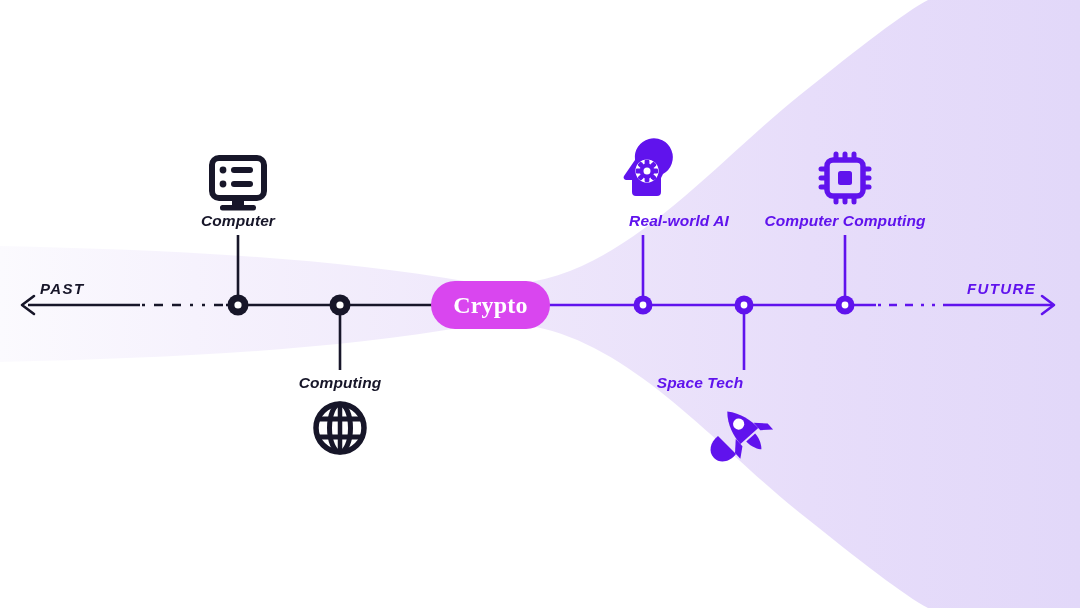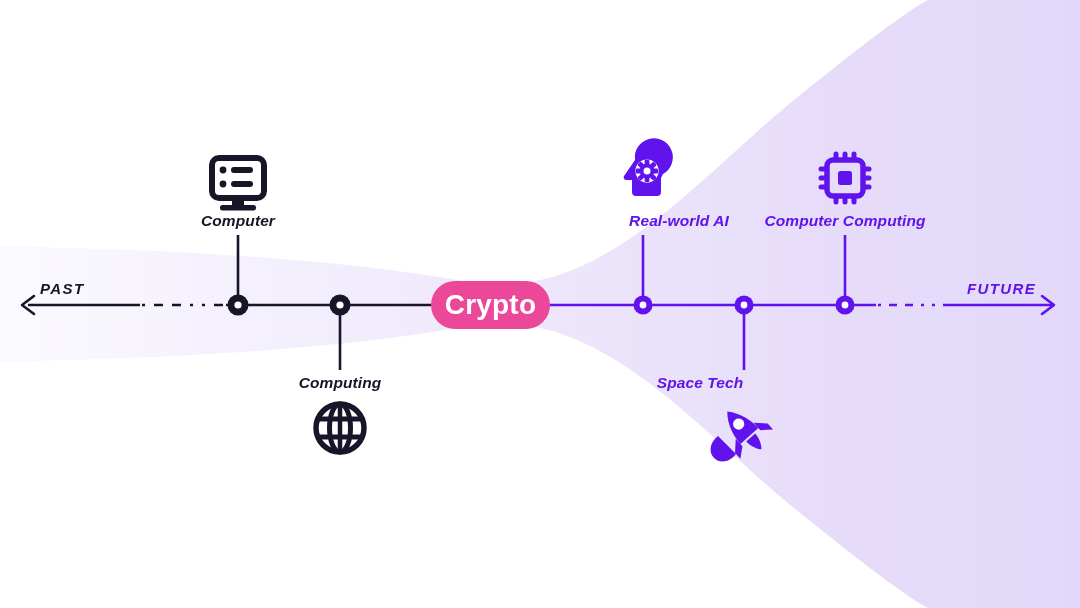--- a/index.html
+++ b/index.html
@@ -51,29 +51,30 @@
   .lbl-node {
     font-size: 15.5px;
   }
   .past-col { color: #171629; }
   .future-col { color: #6013ED; }
   .node-dark { color: #171629; }
   .node-purple { color: #6013ED; }
   .pill {
     position: absolute;
     z-index: 4;
-    background: #ec4899;
+    background: #d946ef;
     color: #ffffff;
     border-radius: 999px;
     display: flex;
     align-items: center;
     justify-content: center;
-    font-size: 28px;
+    font-size: 24px;
     font-weight: bold;
     letter-spacing: 0.2px;
+    font-family: Liberation Serif, serif;
   }
 </style>
 </head>
 <body>
 
 <div id="stage">
 
   <svg id="bg-cone" viewBox="0 0 1080 608">
     <defs>
       <linearGradient id="coneGrad" x1="0" y1="0" x2="1" y2="0">

